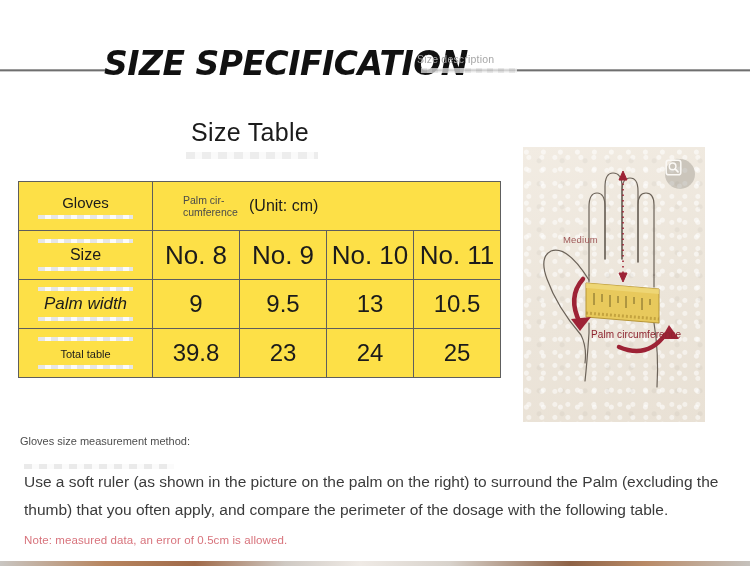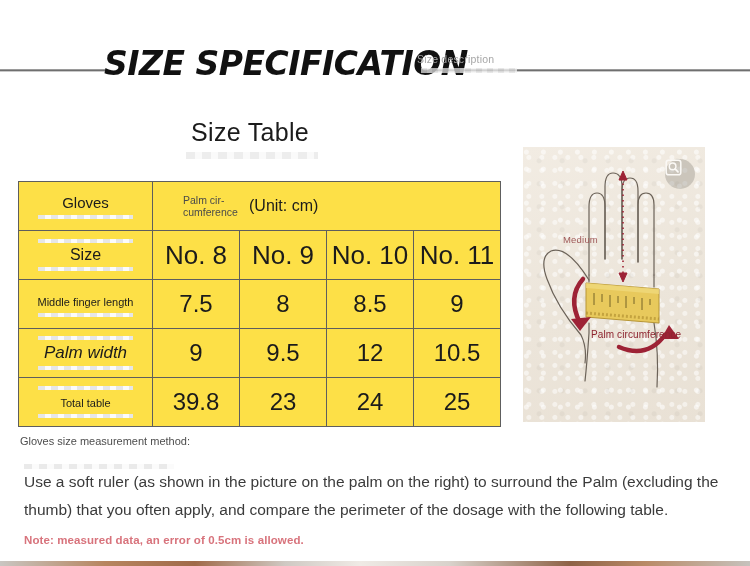--- a/index.html
+++ b/index.html
@@ -109,21 +109,21 @@
   .method-ghost{
     position:absolute;left:24px;top:464px;width:150px;height:5px;
     background:repeating-linear-gradient(90deg,#eaeaea 0 8px,#fbfbfb 8px 15px);
   }
   .body-copy{
     position:absolute;left:24px;top:468px;width:700px;
     font-size:15.5px;line-height:1.82;color:#3b3b3b;
   }
   .note{
     position:absolute;left:24px;top:534px;width:500px;
-    font-size:11.5px;color:#d8737c;letter-spacing:.1px;font-weight:bold;
+    font-size:11.5px;color:#d8737c;letter-spacing:.1px;
   }
   .strip{
     position:absolute;left:0;top:561px;width:750px;height:5px;
     background:linear-gradient(90deg,#c9c6c2 0%,#b7855f 14%,#a06a49 26%,#cfc9c3 38%,
       #efeae5 48%,#d8d2cb 60%,#8e6246 76%,#b98a66 86%,#c6c2bd 100%);
   }
 </style>
 </head>
 <body>
 
@@ -166,40 +166,30 @@
           <span class="ghostline top"></span>
           <span class="lbl-md">Size</span>
           <span class="ghostline"></span>
         </td>
         <td class="sz">No. 8</td>
         <td class="sz">No. 9</td>
         <td class="sz">No. 10</td>
         <td class="sz">No. 11</td>
       </tr>
 
-      <tr>
-        <td>
-          <span class="lbl-sm">Middle finger length</span>
-          <span class="ghostline"></span>
-        </td>
-        <td class="num">7.5</td>
-        <td class="num">8</td>
-        <td class="num">8.5</td>
-        <td class="num">9</td>
-      </tr>
 
       <tr>
         <td>
           <span class="ghostline top"></span>
           <span class="lbl-lg">Palm width</span>
           <span class="ghostline"></span>
         </td>
         <td class="num">9</td>
         <td class="num">9.5</td>
-        <td class="num">12</td>
+        <td class="num">13</td>
         <td class="num">10.5</td>
       </tr>
 
       <tr>
         <td>
           <span class="ghostline top"></span>
           <span class="lbl-sm">Total table</span>
           <span class="ghostline"></span>
         </td>
         <td class="num">39.8</td>

